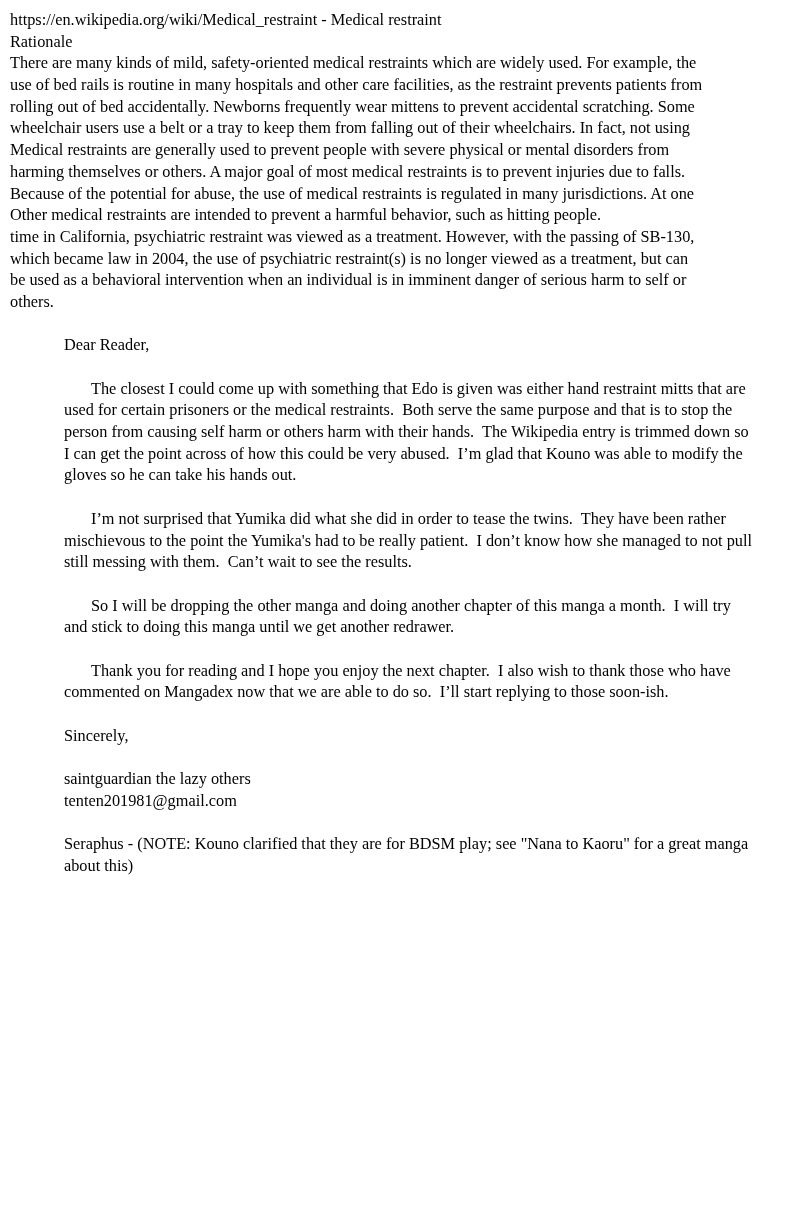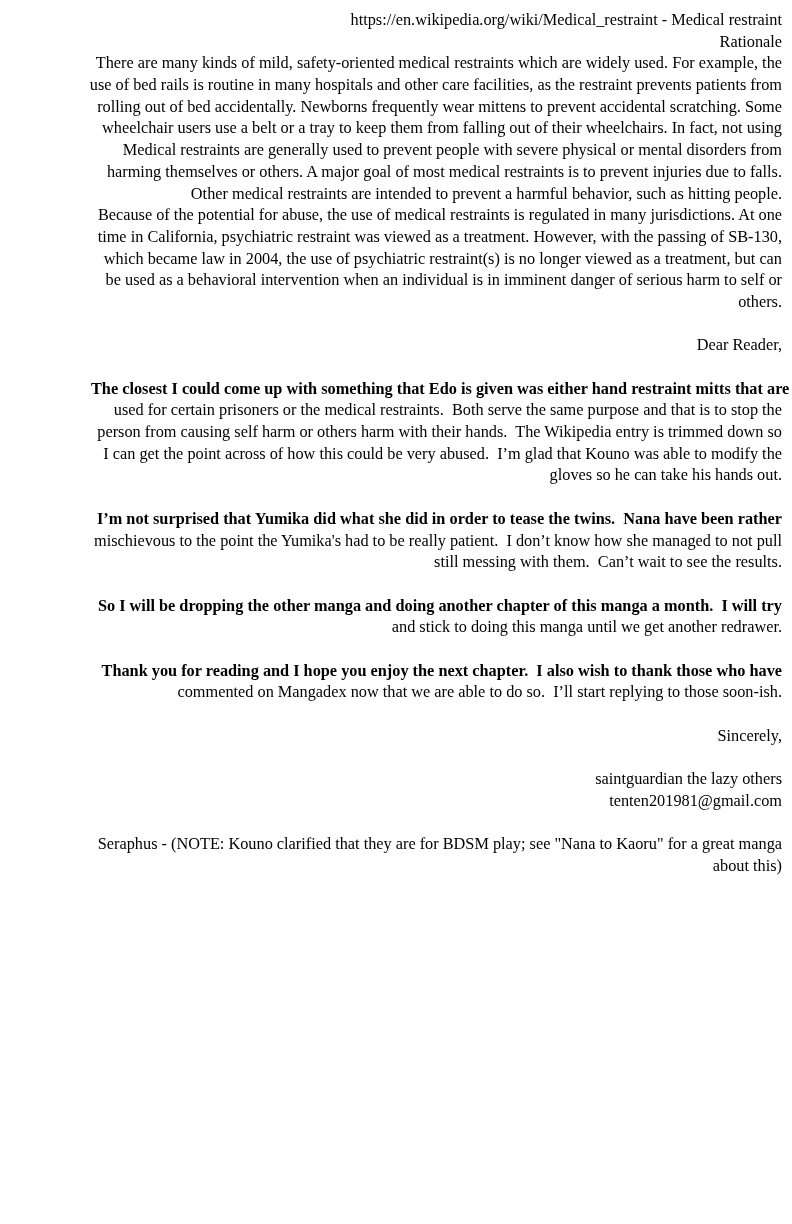--- a/index.html
+++ b/index.html
@@ -24,48 +24,47 @@
   }
   .line {
     line-height: 21.7px;
     height: 21.7px;
     white-space: pre;
   }
   .blank-line {
     height: 21.7px;
   }
   .centered, .centered .line {
-    text-align: right;
+    text-align: left;
   }
   .letter, .letter .line {
-    text-align: right;
+    text-align: left;
     margin-left: 27px;
   }
   .indent {
     text-indent: 27px;
-    font-weight: bold;
   }
 </style>
 </head>
 <body>
 
 <div class="page">
 
   <section class="centered">
     <div class="line">https://en.wikipedia.org/wiki/Medical_restraint - Medical restraint</div>
     <div class="line">Rationale</div>
     <div>
         <div class="line">There are many kinds of mild, safety-oriented medical restraints which are widely used. For example, the</div>
         <div class="line">use of bed rails is routine in many hospitals and other care facilities, as the restraint prevents patients from</div>
         <div class="line">rolling out of bed accidentally. Newborns frequently wear mittens to prevent accidental scratching. Some</div>
         <div class="line">wheelchair users use a belt or a tray to keep them from falling out of their wheelchairs. In fact, not using</div>
         <div class="line">Medical restraints are generally used to prevent people with severe physical or mental disorders from</div>
         <div class="line">harming themselves or others. A major goal of most medical restraints is to prevent injuries due to falls.</div>
+        <div class="line">Because of the potential for abuse, the use of medical restraints is regulated in many jurisdictions. At one</div>
         <div class="line">Other medical restraints are intended to prevent a harmful behavior, such as hitting people.</div>
-        <div class="line">Because of the potential for abuse, the use of medical restraints is regulated in many jurisdictions. At one</div>
         <div class="line">time in California, psychiatric restraint was viewed as a treatment. However, with the passing of SB-130,</div>
         <div class="line">which became law in 2004, the use of psychiatric restraint(s) is no longer viewed as a treatment, but can</div>
         <div class="line">be used as a behavioral intervention when an individual is in imminent danger of serious harm to self or</div>
         <div class="line">others.</div>
       </div>
   </section>
 
   <div class="blank-line"></div>
 
   <section class="letter">
@@ -75,21 +74,21 @@
     <div>
         <div class="line indent">The closest I could come up with something that Edo is given was either hand restraint mitts that are</div>
         <div class="line">used for certain prisoners or the medical restraints.  Both serve the same purpose and that is to stop the</div>
         <div class="line">person from causing self harm or others harm with their hands.  The Wikipedia entry is trimmed down so</div>
         <div class="line">I can get the point across of how this could be very abused.  I’m glad that Kouno was able to modify the</div>
         <div class="line">gloves so he can take his hands out.</div>
       </div>
     <div class="blank-line"></div>
 
     <div>
-        <div class="line indent">I’m not surprised that Yumika did what she did in order to tease the twins.  Nana have been rather</div>
+        <div class="line indent">I’m not surprised that Yumika did what she did in order to tease the twins.  They have been rather</div>
         <div class="line">mischievous to the point the Yumika's had to be really patient.  I don’t know how she managed to not pull</div>
         <div class="line">still messing with them.  Can’t wait to see the results.</div>
       </div>
     <div class="blank-line"></div>
 
     <div>
         <div class="line indent">So I will be dropping the other manga and doing another chapter of this manga a month.  I will try</div>
         <div class="line">and stick to doing this manga until we get another redrawer.</div>
       </div>
     <div class="blank-line"></div>

